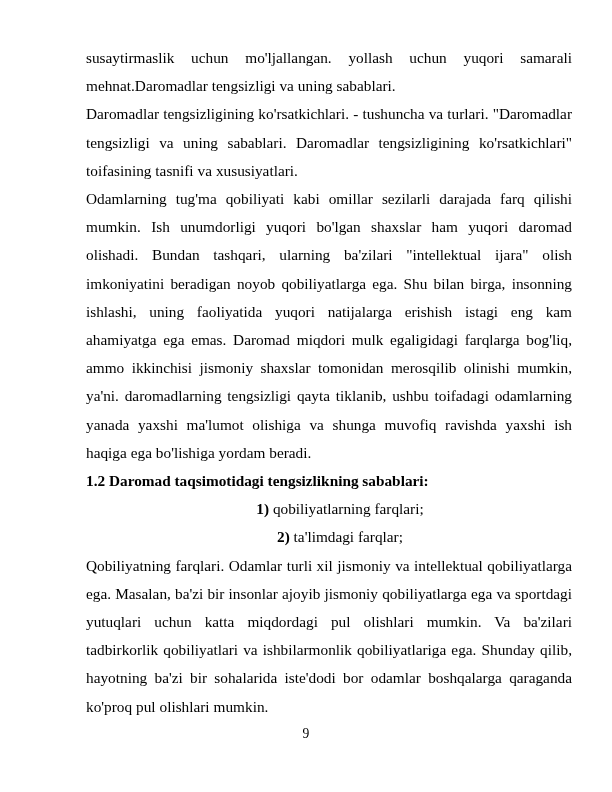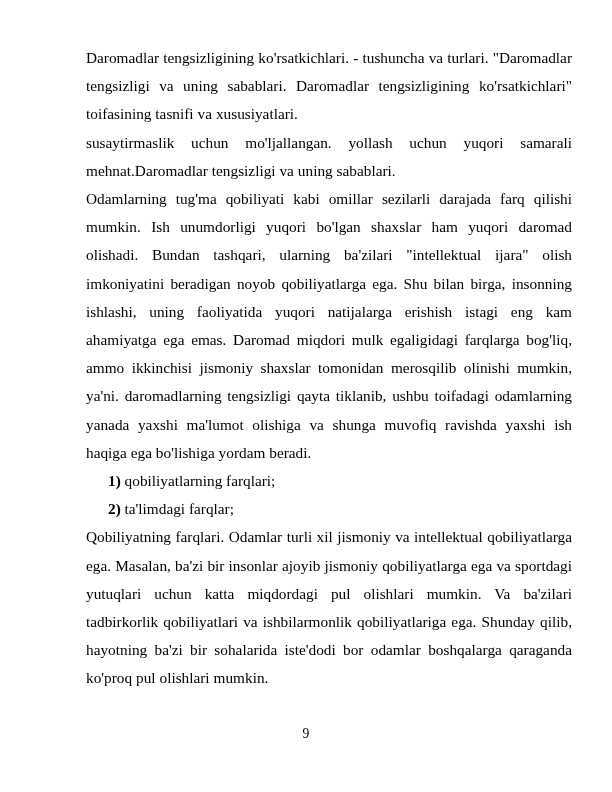--- a/index.html
+++ b/index.html
@@ -43,21 +43,21 @@
     margin: 0;
     font-size: 15.3px;
     line-height: 28.2px;
     font-weight: bold;
     text-align: left;
   }
   .list-item {
     margin: 0;
     font-size: 15.3px;
     line-height: 28.2px;
-    text-align: left;
+    text-align: center;
     padding-left: 22px;
   }
   .list-item .num {
     font-weight: bold;
   }
   .page-number {
     position: absolute;
     top: 726px;
     left: 0;
     width: 612px;
@@ -67,26 +67,27 @@
     font-family: "Liberation Serif", "DejaVu Serif", serif;
   }
 </style>
 </head>
 <body>
 
 <div class="page">
 
   <div class="content">
 
+    <p class="para last-full">susaytirmaslik uchun mo'ljallangan. yollash uchun yuqori samarali mehnat.Daromadlar tengsizligi va uning sabablari.</p>
+
     <p class="para last-full">Daromadlar tengsizligining ko'rsatkichlari. - tushuncha va turlari. "Daromadlar tengsizligi va uning sabablari. Daromadlar tengsizligining ko'rsatkichlari" toifasining tasnifi va xususiyatlari.</p>
-
-    <p class="para last-full">susaytirmaslik uchun mo'ljallangan. yollash uchun yuqori samarali mehnat.Daromadlar tengsizligi va uning sabablari.</p>
 
     <p class="para last-full">Odamlarning tug'ma qobiliyati kabi omillar sezilarli darajada farq qilishi mumkin. Ish unumdorligi yuqori bo'lgan shaxslar ham yuqori daromad olishadi. Bundan tashqari, ularning ba'zilari "intellektual ijara" olish imkoniyatini beradigan noyob qobiliyatlarga ega. Shu bilan birga, insonning ishlashi, uning faoliyatida yuqori natijalarga erishish istagi eng kam ahamiyatga ega emas. Daromad miqdori mulk egaligidagi farqlarga bog'liq, ammo ikkinchisi jismoniy shaxslar tomonidan merosqilib olinishi mumkin, ya'ni. daromadlarning tengsizligi qayta tiklanib, ushbu toifadagi odamlarning yanada yaxshi ma'lumot olishiga va shunga muvofiq ravishda yaxshi ish haqiga ega bo'lishiga yordam beradi.</p>
 
+    <p class="heading">1.2 Daromad taqsimotidagi tengsizlikning sabablari:</p>
 
     <p class="list-item"><span class="num">1)</span> <span>qobiliyatlarning farqlari;</span></p>
 
     <p class="list-item"><span class="num">2)</span> <span>ta'limdagi farqlar;</span></p>
 
 
 
 
     <p class="para last-full">Qobiliyatning farqlari. Odamlar turli xil jismoniy va intellektual qobiliyatlarga ega. Masalan, ba'zi bir insonlar ajoyib jismoniy qobiliyatlarga ega va sportdagi yutuqlari uchun katta miqdordagi pul olishlari mumkin. Va ba'zilari tadbirkorlik qobiliyatlari va ishbilarmonlik qobiliyatlariga ega. Shunday qilib, hayotning ba'zi bir sohalarida iste'dodi bor odamlar boshqalarga qaraganda ko'proq pul olishlari mumkin.</p>
 

